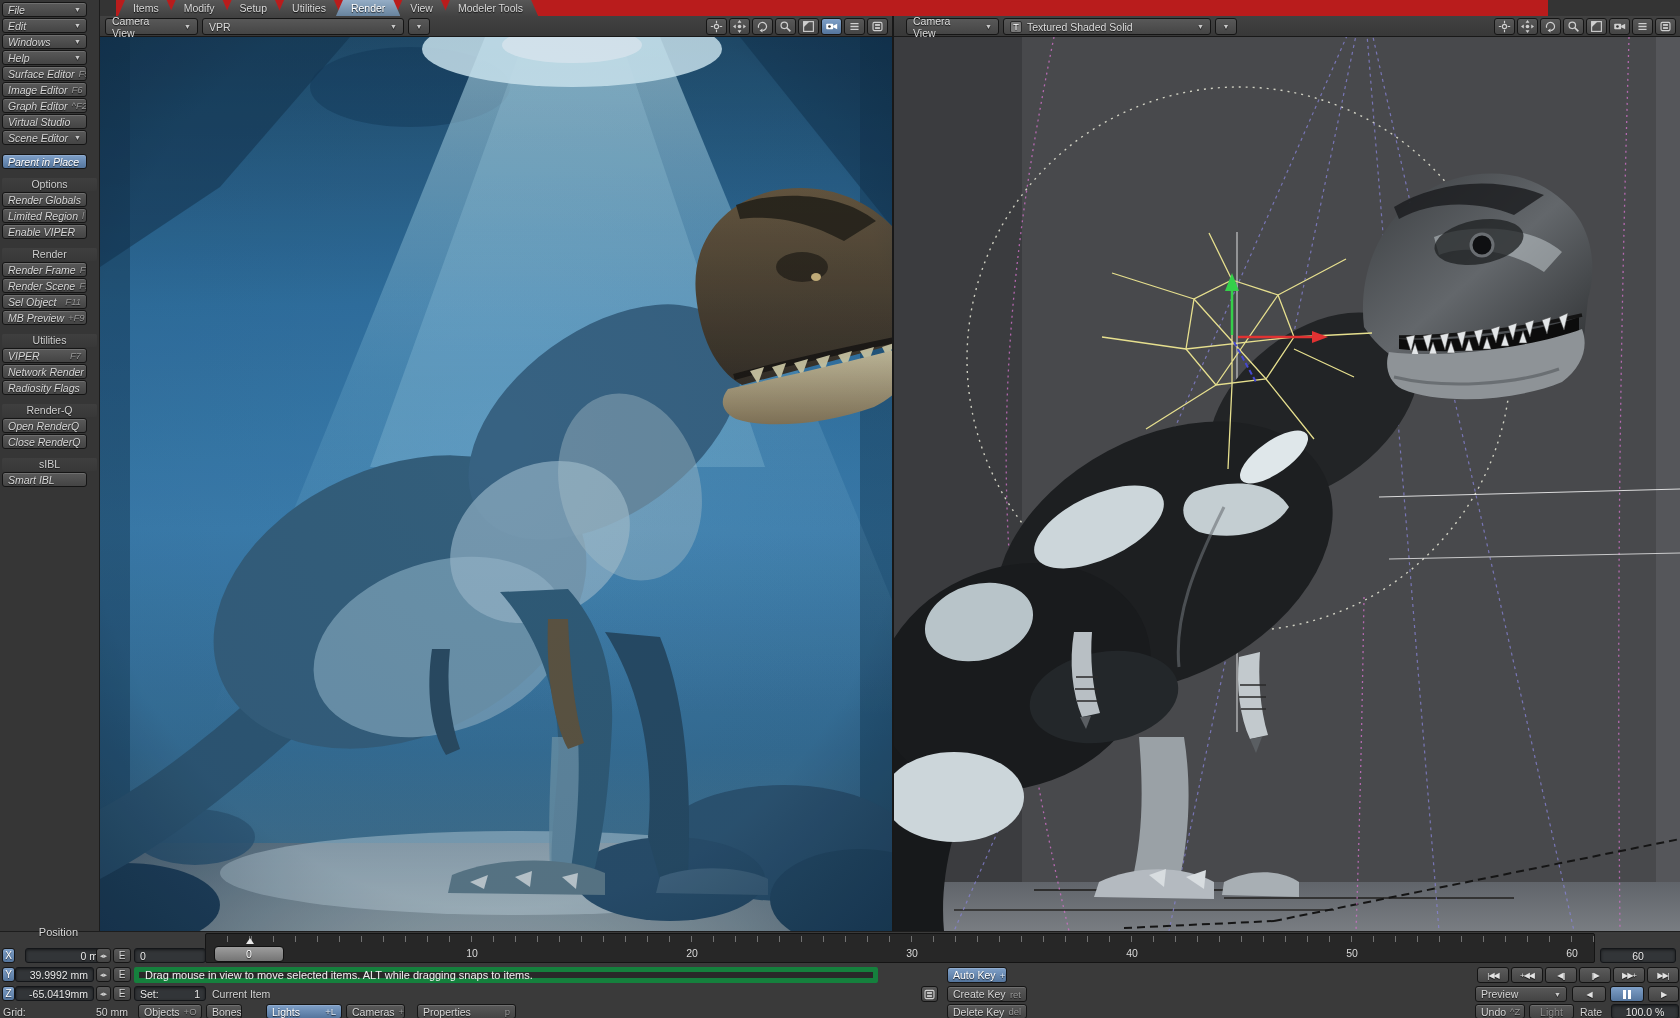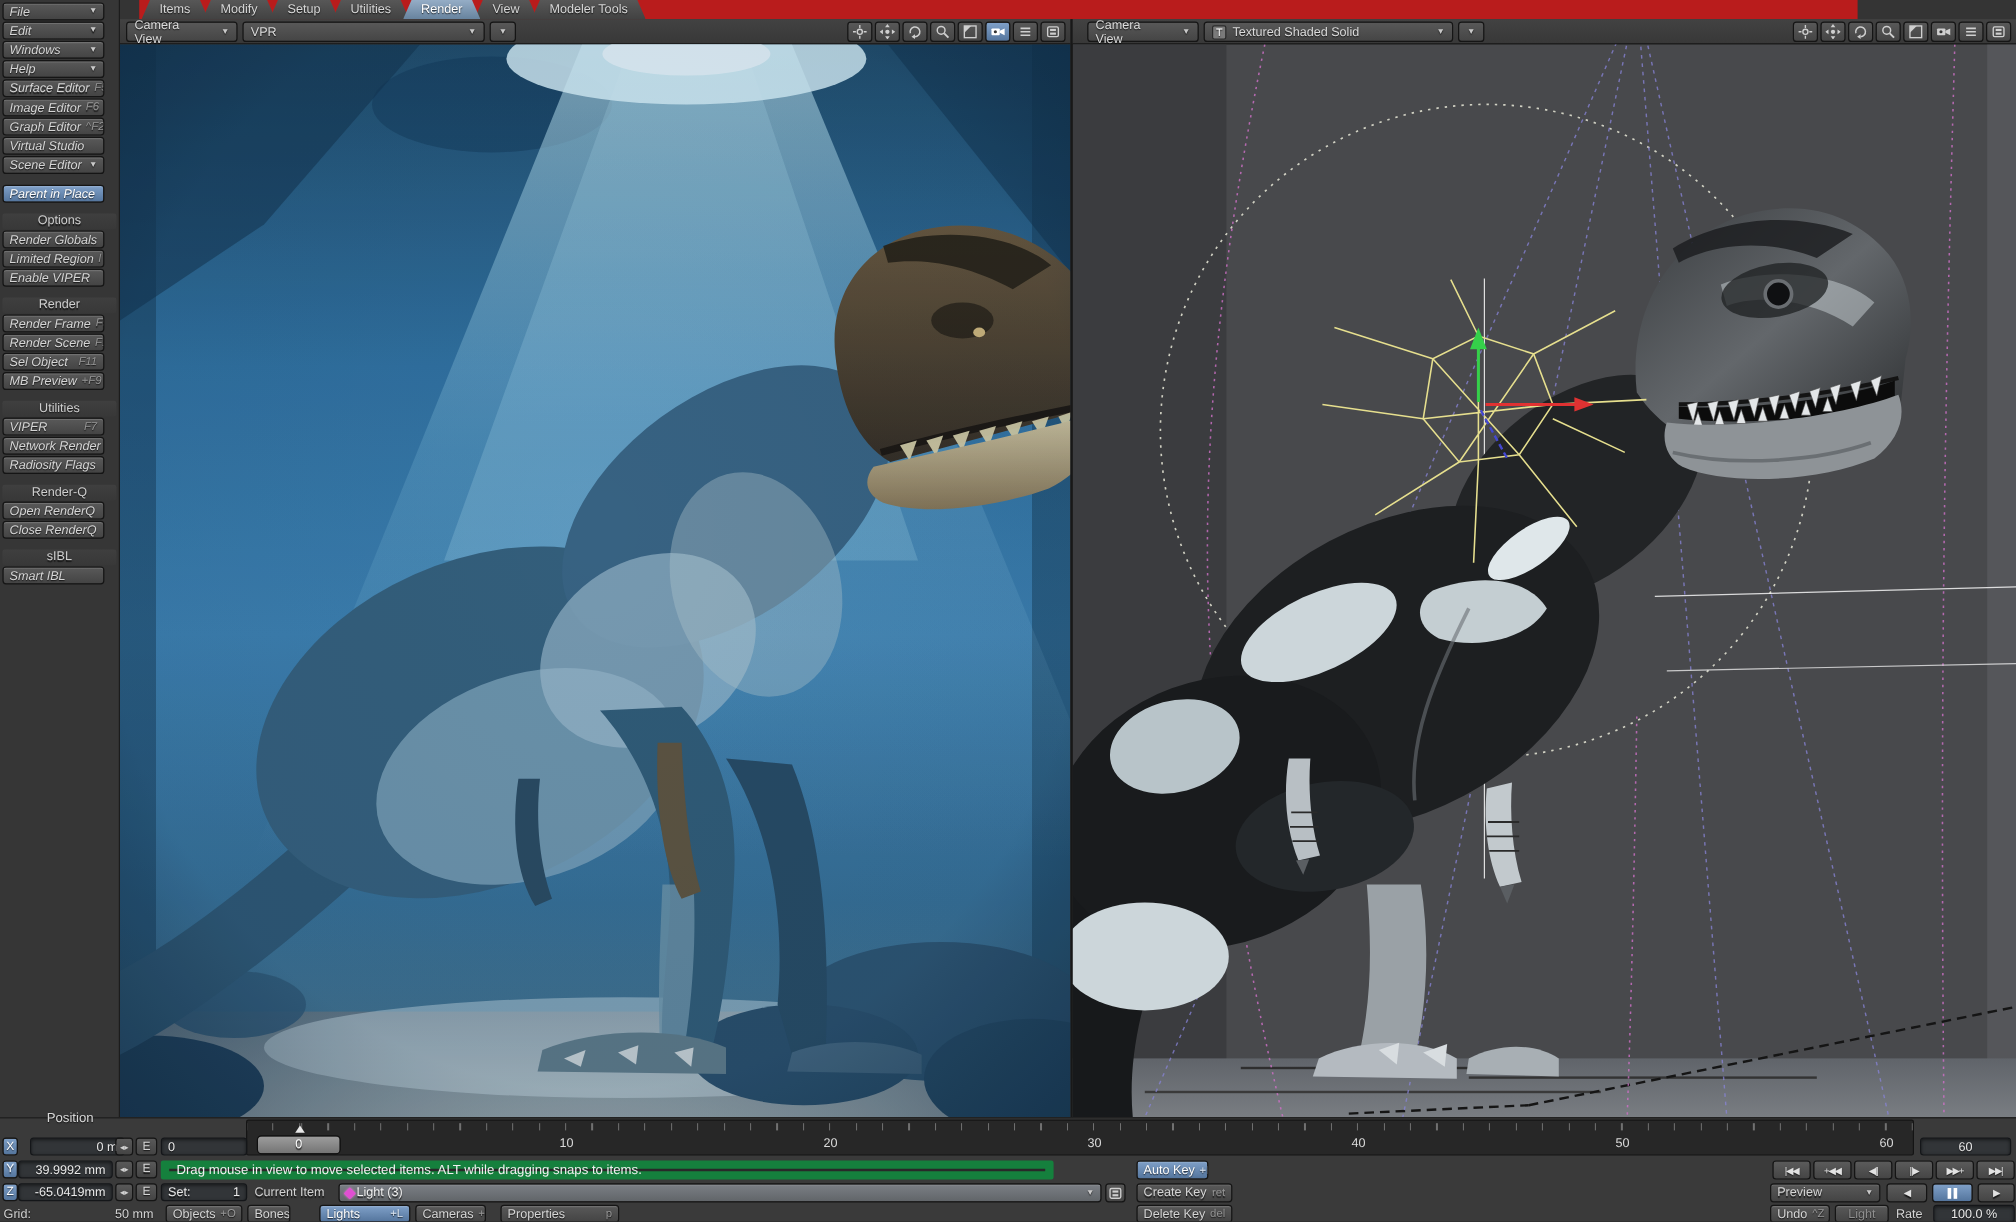--- a/index.html
+++ b/index.html
@@ -78,21 +78,21 @@
   .axisbtn { position:absolute; left:2px; width:13px; height:15px; display:flex; align-items:center;
     justify-content:center; font-size:10px; color:#fff; border:1px solid #151515; border-radius:3px;
     background:linear-gradient(#7fa0c8,#54759d); text-shadow:0 1px 1px rgba(0,0,0,.6); }
   .stepper { position:absolute; width:15px; height:15px; font-size:7px; letter-spacing:0;
     display:flex; align-items:center; justify-content:center; color:#d0d0d0;
     background:linear-gradient(#595959,#444); border:1px solid #151515; border-radius:3px; }
   .ebtn { position:absolute; width:18px; height:15px; font-size:10px; display:flex; align-items:center;
     justify-content:center; color:#d6d6d6; background:linear-gradient(#595959,#444);
     border:1px solid #151515; border-radius:3px; text-shadow:0 1px 1px rgba(0,0,0,.75); }
   #statusbar { position:absolute; left:134px; width:744px; height:16px; background:#292929;
-    border:7px solid #15803d; border-radius:2px; color:#f0f0f0; font-size:11px;
+    border:5px solid #15803d; border-radius:2px; color:#f0f0f0; font-size:11px;
     display:flex; align-items:center; padding:0 6px; }
   .tbtn { position:absolute; height:16px; width:32px; display:flex; align-items:center; justify-content:center;
     background:linear-gradient(#5b5b5b,#454545); border:1px solid #141414; border-radius:3px;
     color:#e2e2e2; font-size:8px; letter-spacing:-1px; text-shadow:0 1px 1px rgba(0,0,0,.7); }
   .tbtn.blue { background:linear-gradient(#7fa0c8,#54759d); }
   .pause-bars { display:inline-block; width:8px; height:9px;
     border-left:3px solid #fff; border-right:3px solid #fff; }
   .light-glyph { width:7px; height:7px; background:#e04fd2; transform:rotate(45deg);
     box-shadow:0 0 2px #ff7ae8; margin-right:2px; flex:none; }
   .dim { color:#8f8f8f !important; }
@@ -610,27 +610,20 @@
 
     <div class="axisbtn" style="top:54px;">Z</div>
     <div class="field" style="left:15px;top:54px;width:79px;height:15px;justify-content:flex-end;">-65.0419mm</div>
     <div class="stepper" style="left:96px;top:54px;">◂▸</div>
     <div class="ebtn" style="left:113px;top:54px;">E</div>
     <div class="field" style="left:134px;top:54px;width:72px;height:15px;justify-content:space-between;">
       <span>Set:</span>
         <span>1</span>
     </div>
     <div class="label" style="left:212px;top:56px;">Current Item</div>
-    <div class="btn" style="position:absolute;left:282px;top:54px;width:636px;height:16px;background:linear-gradient(#7b7f85,#616569);color:#f2f2f2;">
-      <span style="display:flex;align-items:center;">
-          <span class="light-glyph"></span>
-          <span>Light (3)</span>
-        </span>
-      <span class="dd">▼</span>
-    </div>
     <span class="vpi" style="position:absolute;left:921px;top:54px;width:17px;height:16px;">
         <svg>
           <use href="#i-film"></use>
         </svg>
       </span>
     <div class="btn" style="position:absolute;left:947px;top:54px;width:80px;height:16px;">
       <span>Create Key</span>
         <span class="sc">ret</span>
     </div>
     <div class="btn" style="position:absolute;left:1475px;top:54px;width:92px;height:16px;">

